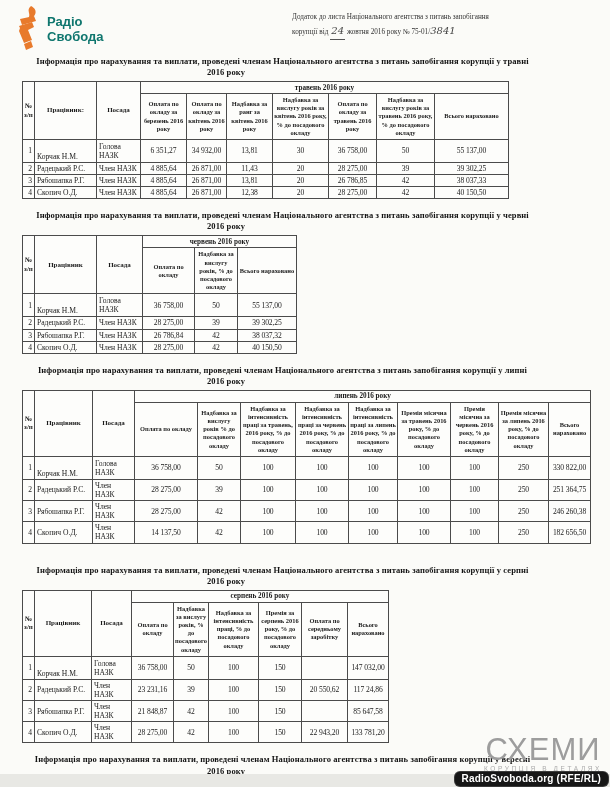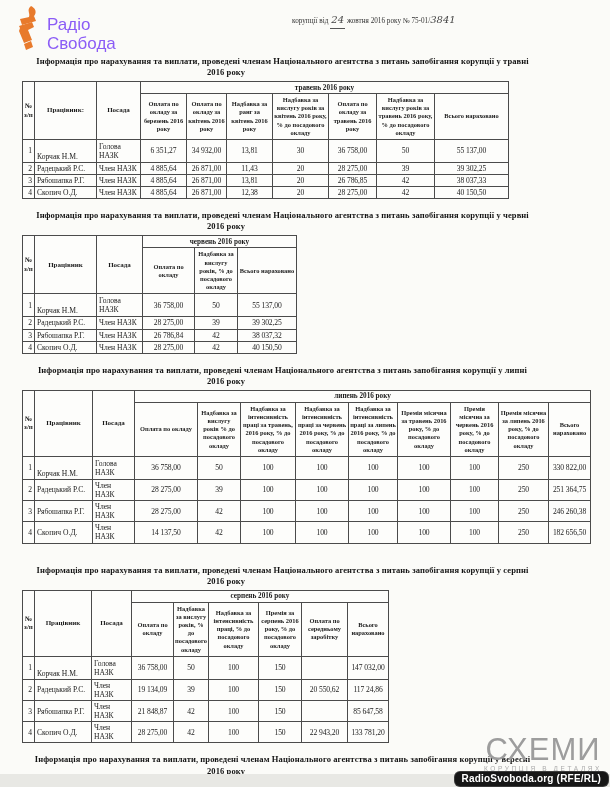--- a/index.html
+++ b/index.html
@@ -10,21 +10,21 @@
     font-family:"Liberation Serif","DejaVu Serif",serif;
     color:#1b1b1b;
   }
   
   .doc-header { position:relative; height:52px; }
   .logo { position:absolute; left:10px; top:6px; display:flex; align-items:flex-start; }
   .logo-flame { width:32px; height:44px; }
   .logo-text {
     margin-left:5px; margin-top:9px;
     font-family:"Liberation Sans","DejaVu Sans",sans-serif;
-    font-weight:normal; font-size:17px; line-height:1.12; color:#8b5cf6;
+    font-weight:bold; font-size:13px; line-height:1.12; color:#0f766e;
   }
   .appendix-note {
     position:absolute; left:292px; top:12px; width:276px;
     font-size:7.2px; line-height:1.55; color:#333;
   }
   .hand {
     font-family:"DejaVu Serif",serif; font-style:italic;
     font-size:10px; color:#444;
   }
   .hand-day { display:inline-block; min-width:15px; text-align:center; border-bottom:1px solid #555; }
@@ -81,20 +81,21 @@
         <path d="M9 20l13-4 2 5-6 3 4 10-8 3-5-12 1-3z"></path>
         <path d="M14 38l7-3 2 6-7 3z"></path>
       </g>
     </svg>
     <div class="logo-text">
       <div>Радіо</div>
       <div>Свобода</div>
     </div>
   </div>
   <div class="appendix-note">
+    <div>Додаток до листа Національного агентства з питань запобігання</div>
     <div>
       <span>корупції від</span>
       <span class="hand hand-day">24</span>
       <span>жовтня 2016 року № 75-01/</span><span class="hand">3841</span>
     </div>
   </div>
 </div>
 
 <section class="tbl-section first">
   <div class="section-title">Інформація про нарахування та виплати,  проведені  членам Національного агентства з питань запобігання корупції у травні</div>
@@ -389,21 +390,21 @@
             <td class="val">50</td>
             <td class="val">100</td>
             <td class="val">150</td>
             <td class="val"></td>
             <td class="val">147 032,00</td>
           </tr>
           <tr>
             <td class="num">2</td>
             <td class="name">Радецький Р.С.</td>
             <td class="pos">Член НАЗК</td>
-            <td class="val">19 134,09</td>
+            <td class="val">23 231,16</td>
             <td class="val">39</td>
             <td class="val">100</td>
             <td class="val">150</td>
             <td class="val">20 550,62</td>
             <td class="val">117 24,86</td>
           </tr>
           <tr>
             <td class="num">3</td>
             <td class="name">Рябошапка Р.Г.</td>
             <td class="pos">Член НАЗК</td>

